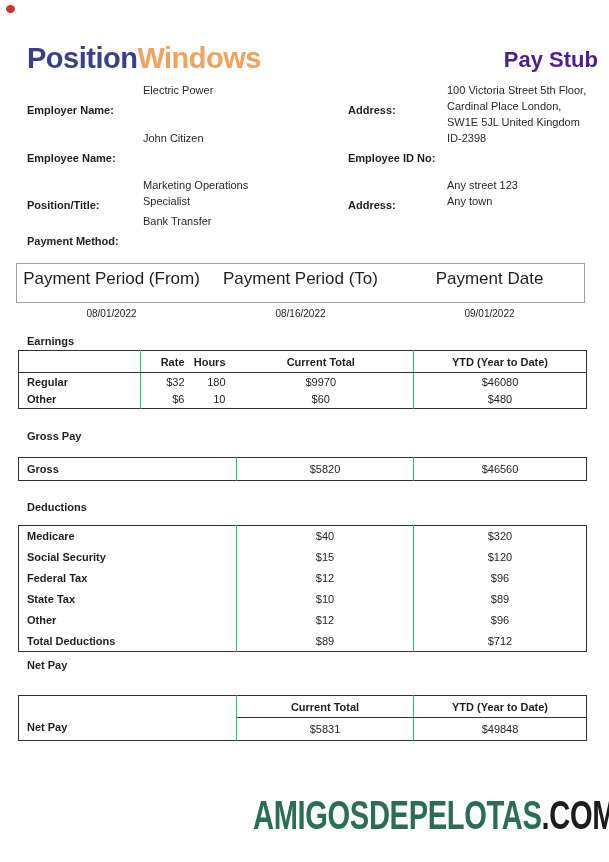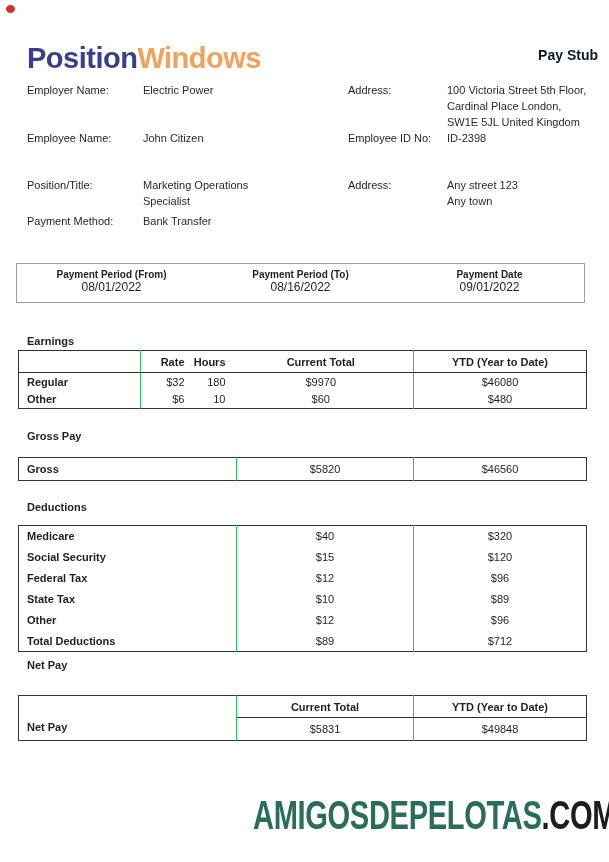--- a/index.html
+++ b/index.html
@@ -21,44 +21,44 @@
   }
   .logo {
     position: absolute; left: 27px; top: 42px;
     font-size: 29px; font-weight: bold; letter-spacing: -0.5px;
     white-space: nowrap;
   }
   .logo .p1 { color: #3a3f8c; }
   .logo .p2 { color: #f0a25f; }
   .paystub-title {
     position: absolute; right: 11px; top: 47px;
-    font-size: 14px; font-weight: bold; color: #0f172a;
+    font-size: 22px; font-weight: bold; color: #4c1d95;
   }
 
   
   .info-row { position: absolute; font-size: 11px; line-height: 16px; }
-  .info-label { position: absolute; font-weight: normal; color: #1f1f1f; white-space: nowrap; }
+  .info-label { position: absolute; font-weight: bold; color: #1f1f1f; white-space: nowrap; margin-top: 20px; }
   .info-value { position: absolute; color: #2a2a2a; white-space: pre-line; }
   .lbl-left  { left: 27px; }
   .val-left  { left: 130px; width: 130px; padding-left: 13px; }
   .lbl-right { left: 348px; }
   .val-right { left: 447px; width: 150px; }
   .row-y1 { top: 82px; }
   .row-y2 { top: 130px; }
   .row-y3 { top: 177px; }
   .row-y4 { top: 213px; }
 
   
   .period-box {
     position: absolute; left: 16px; top: 263px; width: 569px; height: 40px;
     border: 1px solid #9aa0a6; display: flex;
   }
   .period-col { flex: 1; text-align: center; padding-top: 5px; }
-  .period-col .ph { font-size: 10px; font-weight: bold; }
-  .period-col .pv { font-size: 12px; margin-top: 0; }
+  .period-col .ph { font-size: 17px; font-weight: normal; }
+  .period-col .pv { font-size: 10px; margin-top: 19px; }
 
   
   .section-heading {
     position: absolute; left: 27px;
     font-size: 11px; font-weight: bold; color: #1f1f1f;
   }
   .h-earnings   { top: 335px; }
   .h-gross      { top: 430px; }
   .h-deductions { top: 501px; }
   .h-netpay     { top: 659px; }

